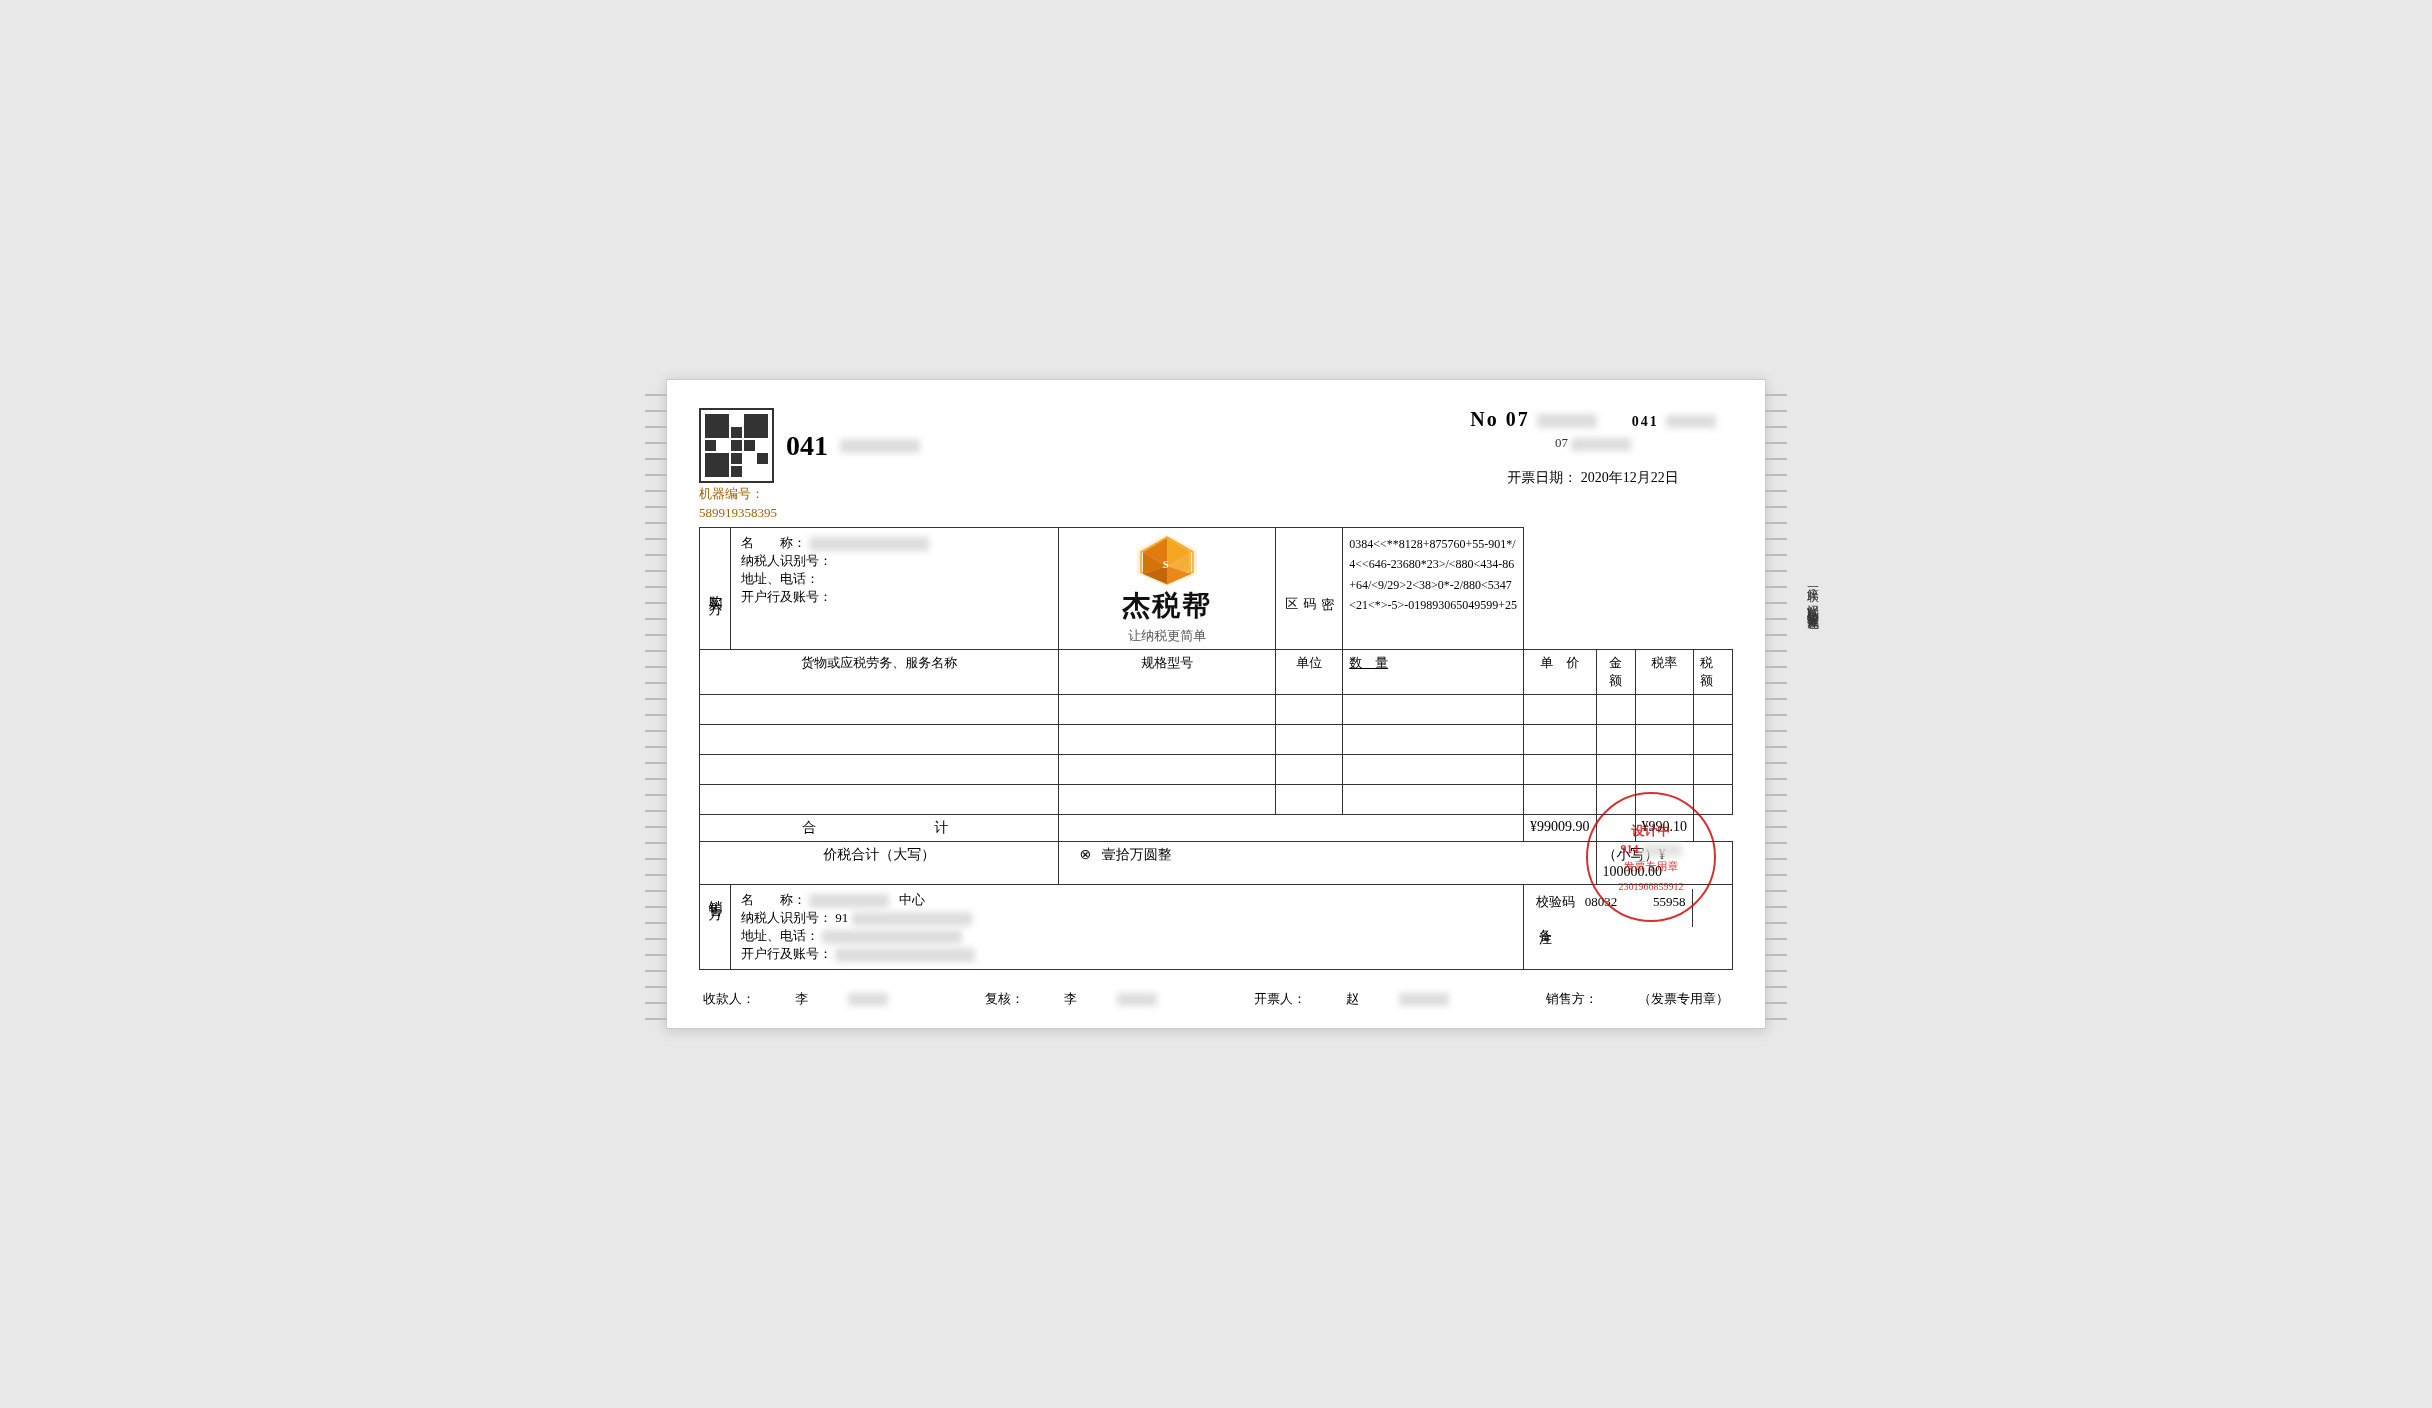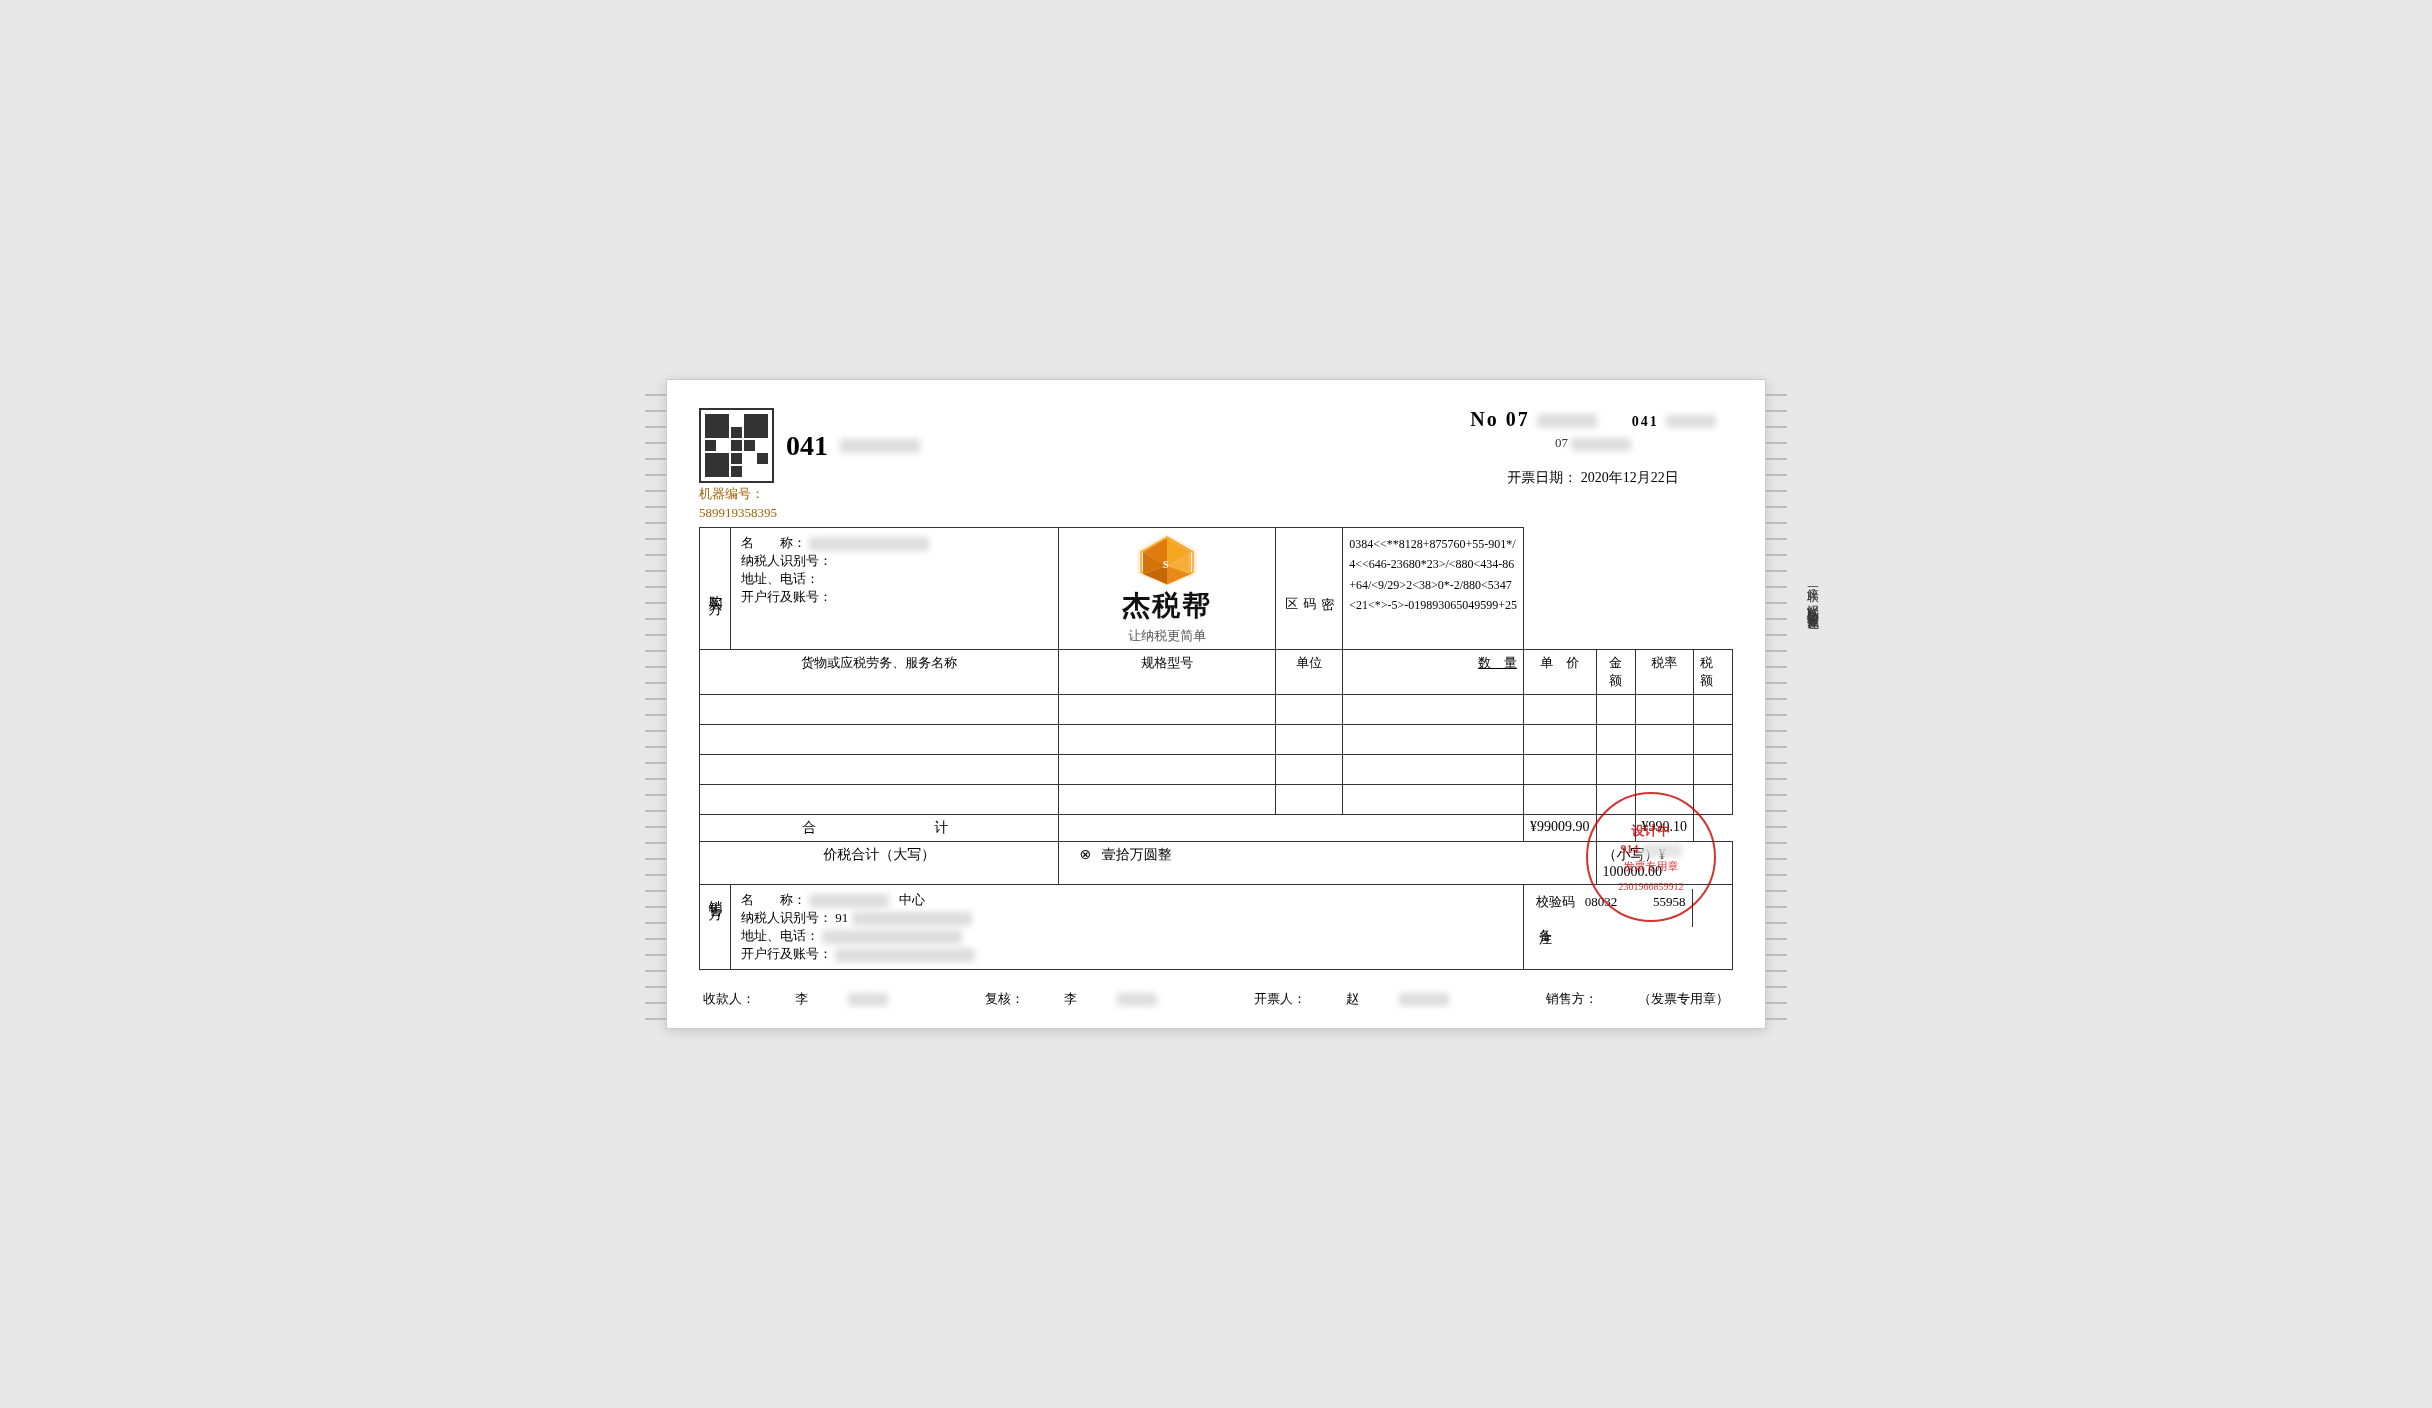--- a/index.html
+++ b/index.html
@@ -381,21 +381,21 @@
           4&lt;&lt;646-23680*23&gt;/&lt;880&lt;434-86<br>
           +64/&lt;9/29&gt;2&lt;38&gt;0*-2/880&lt;5347<br>
           &lt;21&lt;*&gt;-5&gt;-019893065049599+25
         </td>
       </tr>
 
       <tr class="items-header">
         <td colspan="2" style="text-align:center;font-size:13px;">货物或应税劳务、服务名称</td>
         <td style="text-align:center;">规格型号</td>
         <td style="text-align:center;">单位</td>
-        <td style="text-align:right;text-decoration:underline;">数　量</td>
+        <td style="text-align:left;text-decoration:underline;">数　量</td>
         <td style="text-align:center;">单　价</td>
         <td style="text-align:center;">金　额</td>
         <td style="text-align:center;">税率</td>
         <td style="text-align:left;">税　额</td>
       </tr>
 
 
       <tr class="items-row" style="height:30px;">
         <td colspan="2"></td>
             <td></td>

